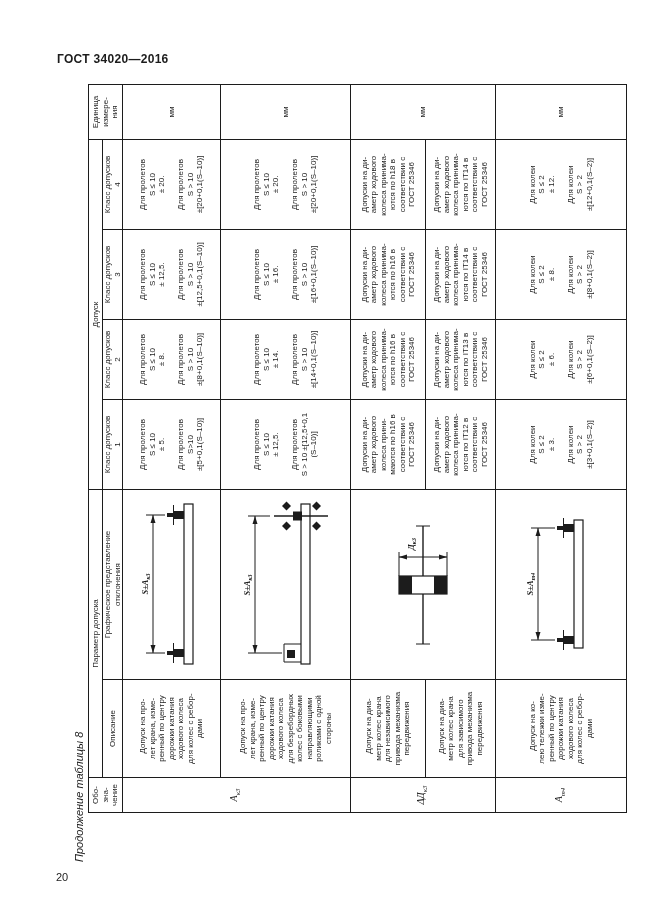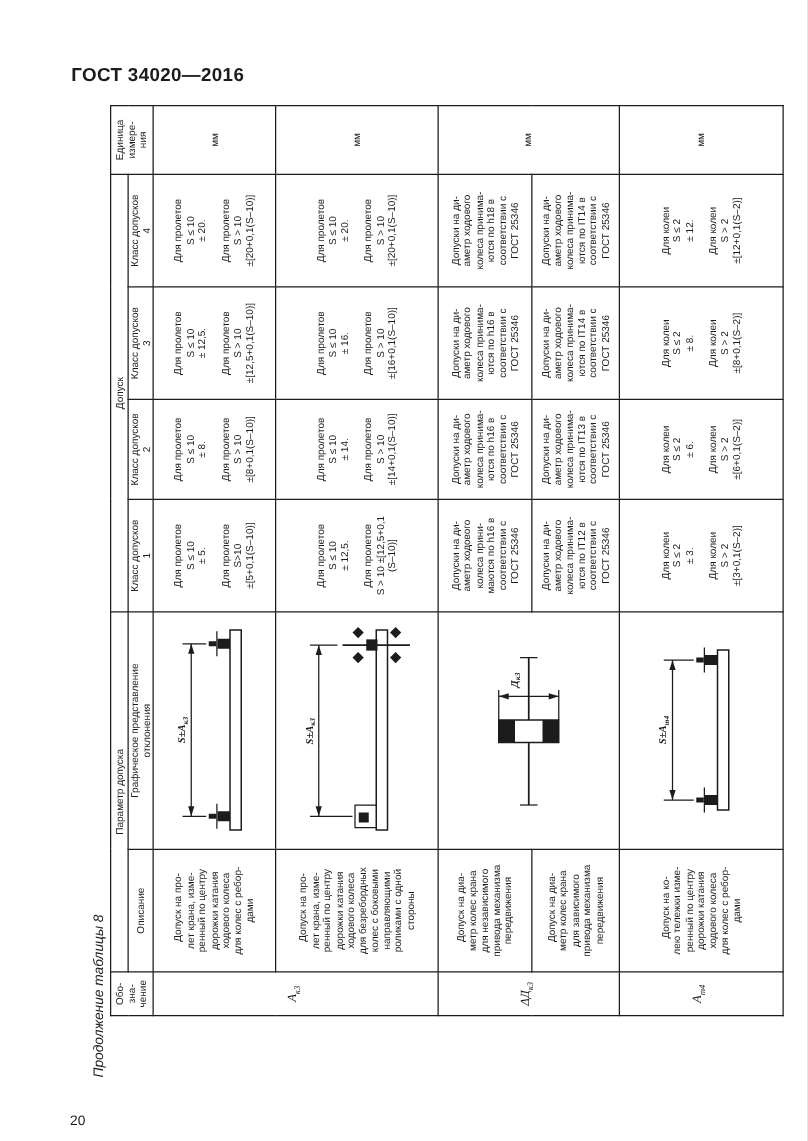--- a/index.html
+++ b/index.html
@@ -2,24 +2,24 @@
 <html><head>
 <meta charset="utf-8">
 <style>
   html,body{margin:0;padding:0;background:#e8e8e8;}
   .page{
     position:relative;width:646px;height:913px;background:#ffffff;
     font-family:"Liberation Sans", sans-serif;color:#1c1c1c;overflow:hidden;
     box-shadow:0 0 4px rgba(0,0,0,.3);
   }
   .doc-header{
-    position:absolute;left:57px;top:52px;font-size:15px;font-weight:bold;
+    position:absolute;left:57px;top:52px;font-size:12px;font-weight:bold;
     letter-spacing:.3px;
   }
-  .page-number{position:absolute;left:56px;top:891px;font-size:11px;}
+  .page-number{position:absolute;left:56px;top:871px;font-size:11px;}
   .side-caption{
     position:absolute;left:0;top:0;font-size:11px;font-style:italic;
     transform:translate(73px,862px) rotate(-90deg);transform-origin:0 0;
     white-space:nowrap;
   }
   
   .rot{
     position:absolute;left:0;top:0;width:728px;height:537px;
     transform:translate(88px,813px) rotate(-90deg);transform-origin:0 0;
   }

